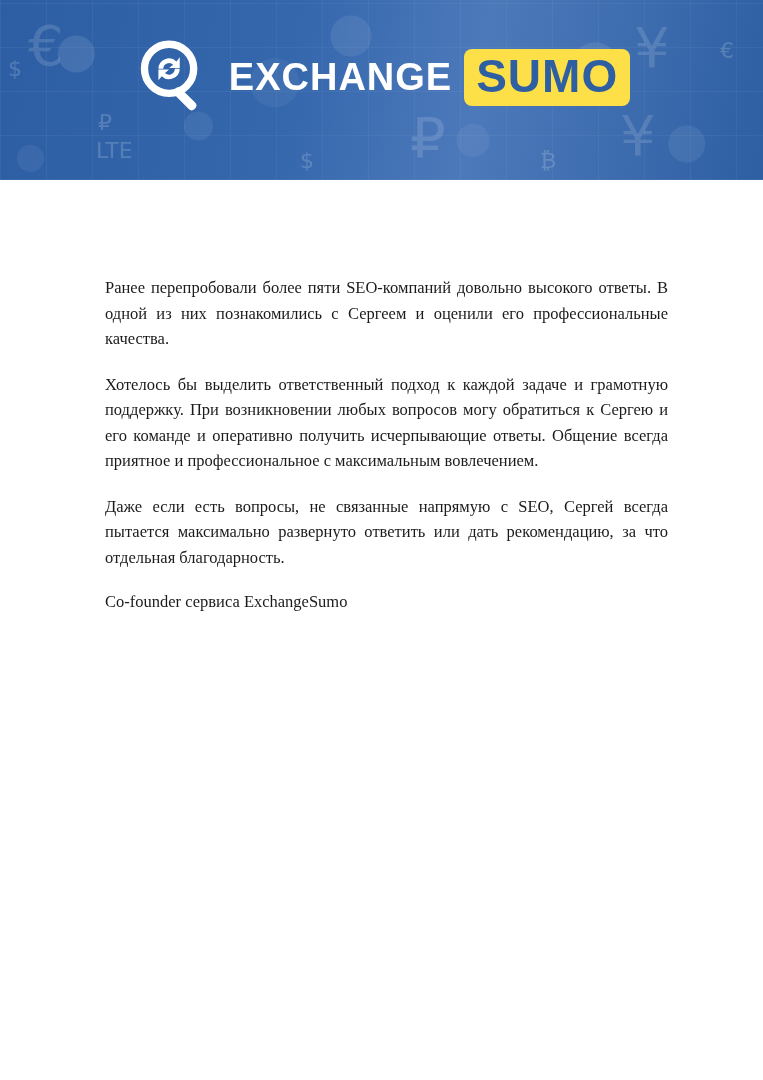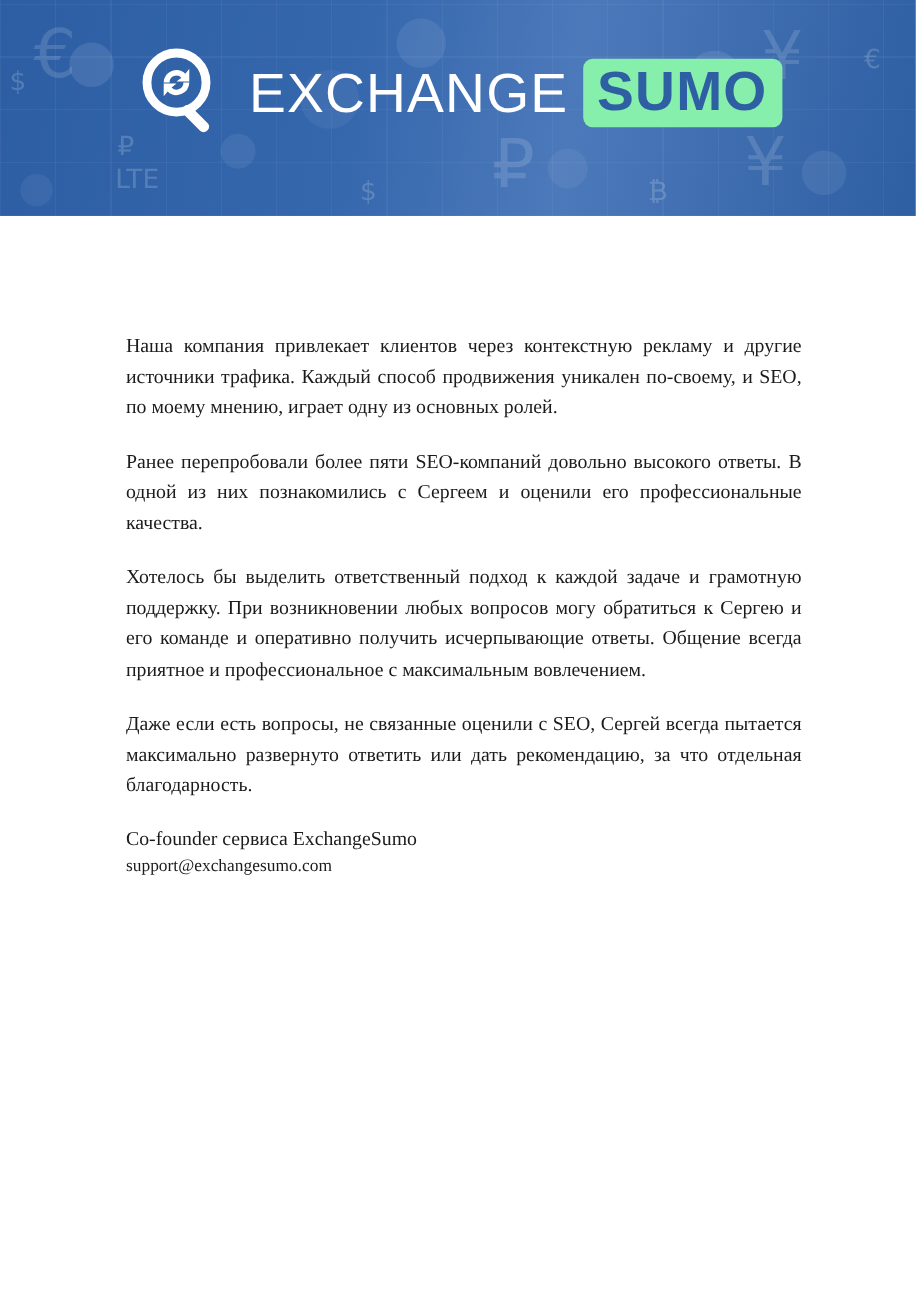--- a/index.html
+++ b/index.html
@@ -85,34 +85,34 @@
     position: relative;
     flex: none;
   }
   .logo-text {
     display: flex;
     align-items: center;
     gap: 12px;
   }
   .logo-word {
     font-family: "Liberation Sans", sans-serif;
-    font-weight: normal;
-    font-size: 46px;
+    font-weight: bold;
+    font-size: 38px;
     letter-spacing: 1px;
     color: #ffffff;
     line-height: 1;
     text-transform: uppercase;
   }
   .logo-badge {
     font-family: "Liberation Sans", sans-serif;
     font-weight: bold;
     font-size: 46px;
     letter-spacing: 1px;
     color: #2e5fa3;
-    background: #86efac;
+    background: #fde047;
     border-radius: 8px;
     padding: 4px 12px 7px 12px;
     line-height: 1;
     text-transform: uppercase;
   }
 
   
   .content {
     position: absolute;
     left: 105px;
@@ -175,24 +175,22 @@
         </svg>
       </div>
       <div class="logo-text">
         <span class="logo-word">Exchange</span>
         <span class="logo-badge">Sumo</span>
       </div>
     </div>
   </div>
 
   <div class="content">
-    <p class="para">Наша компания привлекает клиентов через контекстную рекламу и другие источники трафика. Каждый способ продвижения уникален по-своему, и SEO, по моему мнению, играет одну из основных ролей.</p>
     <p class="para">Ранее перепробовали более пяти SEO-компаний довольно высокого ответы. В одной из них познакомились с Сергеем и оценили его профессиональные качества.</p>
     <p class="para">Хотелось бы выделить ответственный подход к каждой задаче и грамотную поддержку. При возникновении любых вопросов могу обратиться к Сергею и его команде и оперативно получить исчерпывающие ответы. Общение всегда приятное и профессиональное с максимальным вовлечением.</p>
-    <p class="para">Даже если есть вопросы, не связанные оценили с SEO, Сергей всегда пытается максимально развернуто ответить или дать рекомендацию, за что отдельная благодарность.</p>
+    <p class="para">Даже если есть вопросы, не связанные напрямую с SEO, Сергей всегда пытается максимально развернуто ответить или дать рекомендацию, за что отдельная благодарность.</p>
 
     <div class="signature">
       <div class="sign-name">Co-founder сервиса ExchangeSumo</div>
-      <div class="sign-email">support@exchangesumo.com</div>
     </div>
   </div>
 
 </div>
 
 </body></html>

